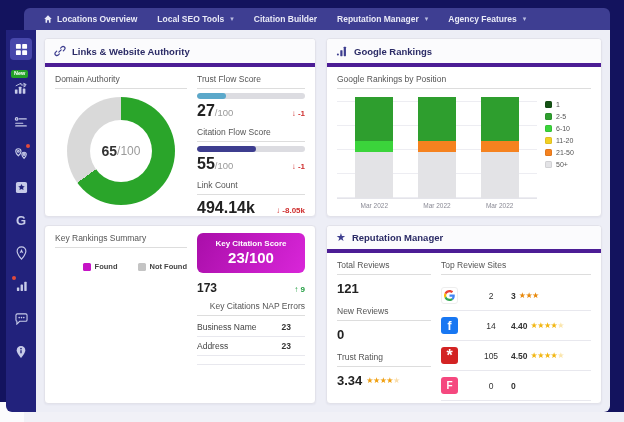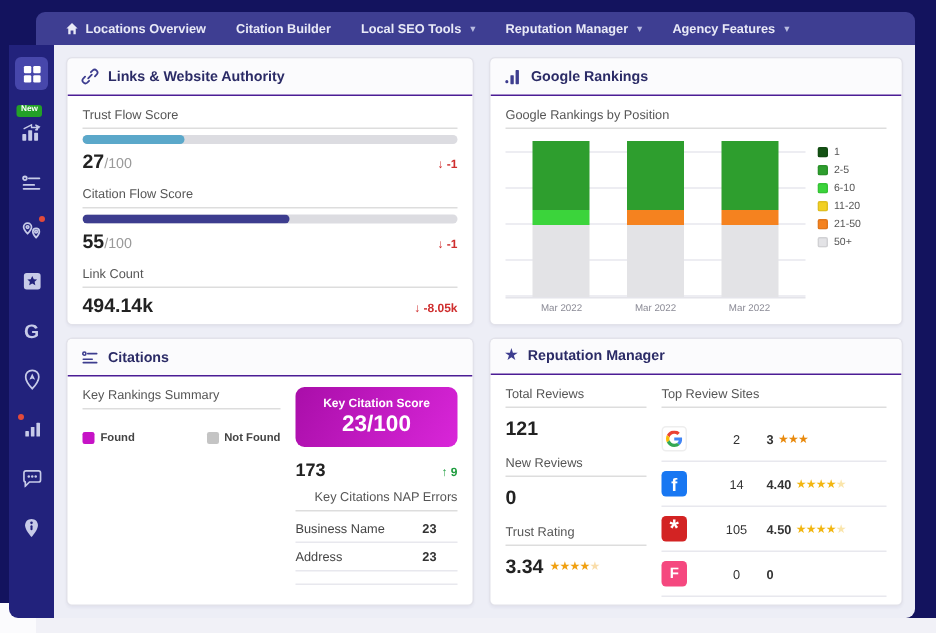--- a/index.html
+++ b/index.html
@@ -39,60 +39,60 @@
   .g-letter{color:#c7cbe8;font-size:13px;font-weight:700;}
 
   
   .content{
     position:absolute;left:36px;top:30px;width:574px;height:382px;
     background:#edeef6;border-radius:0 0 6px 0;box-sizing:border-box;
     padding:8px;display:grid;grid-template-columns:272px 1fr;grid-template-rows:1fr 1fr;gap:8px 10px;z-index:3;
   }
   .panel{background:#fff;border:1px solid #e2e2ea;border-radius:4px;display:flex;flex-direction:column;
     box-shadow:0 1px 2px rgba(40,40,90,.05);overflow:hidden;}
-  .panel-header{display:flex;align-items:center;gap:6px;padding:6px 9px;border-bottom:1px solid #4c1d95;background:#fbfbfd;}
+  .panel-header{display:flex;align-items:center;gap:6px;padding:6px 9px;border-bottom:4px solid #4c1d95;background:#fbfbfd;}
   .panel-title{font-size:9.5px;font-weight:700;color:#2b2b66;}
   .panel-body{flex:1;padding:7px 10px;display:flex;gap:10px;box-sizing:border-box;min-height:0;}
   .col{display:flex;flex-direction:column;min-width:0;}
   .sec-label{font-size:8.5px;color:#555;padding-bottom:4px;border-bottom:1px solid #ddd;margin-bottom:6px;}
 
   
   .donut{border-radius:50%;display:flex;align-items:center;justify-content:center;margin:2px auto 0;}
   .donut .hole{background:#fff;border-radius:50%;display:flex;align-items:center;justify-content:center;}
   .donut-val{font-size:14px;font-weight:700;color:#333;}
   .donut-total{font-size:12px;color:#9a9a9a;font-weight:400;}
   .donut-pct{font-size:17px;font-weight:700;color:#c613c6;}
 
   
   .metric{margin-bottom:7px;}
   .metric .sec-label{margin-bottom:4px;}
   .bar-track{height:6px;background:#dcdce1;border-radius:3px;overflow:hidden;margin-bottom:3px;}
   .bar-fill{height:100%;border-radius:3px;}
   .metric-row{display:flex;align-items:baseline;justify-content:space-between;}
-  .metric-val{font-size:13px;font-weight:700;color:#222;}
+  .metric-val{font-size:16px;font-weight:700;color:#222;}
   .metric-total{font-size:9.5px;color:#999;font-weight:400;}
   .delta{font-size:8px;font-weight:700;}
   .down{color:#cf2e2e;} .up{color:#1f9d3f;}
 
   
   .chart-wrap{flex:1;display:flex;gap:8px;min-height:0;}
   .plot-area{flex:1;display:flex;flex-direction:column;}
   .plot{flex:1;display:flex;justify-content:space-around;align-items:flex-end;
     background:repeating-linear-gradient(to top,#ededf2 0,#ededf2 1px,transparent 1px,transparent 24px);
     border-bottom:1px solid #e4e4ea;padding:0 6px;}
   .bar{width:38px;height:100%;display:flex;flex-direction:column;}
   .bar div{width:100%;}
   .xlabels{display:flex;justify-content:space-around;padding:3px 6px 0;}
   .xlabel{width:38px;text-align:center;font-size:6.5px;color:#8a8a95;}
   .legend{width:46px;display:flex;flex-direction:column;gap:5px;padding-top:4px;}
   .legend-row{display:flex;align-items:center;gap:4px;font-size:7px;color:#555;}
   .swatch{width:7px;height:7px;border-radius:1.5px;flex:none;border:1px solid rgba(0,0,0,.08);box-sizing:border-box;}
 
   
-  .cit-legend{display:flex;gap:20px;justify-content:space-between;margin-top:8px;}
+  .cit-legend{display:flex;gap:20px;justify-content:flex-end;margin-top:8px;}
   .cit-legend .item{display:flex;align-items:center;gap:4px;font-size:7.5px;font-weight:700;color:#444;}
   .cit-legend .sw{width:8px;height:8px;border-radius:1.5px;}
   .score-badge{background:linear-gradient(120deg,#a90ea9,#d926d9);border-radius:6px;color:#fff;text-align:center;
     padding:6px 4px 7px;margin-bottom:8px;}
   .score-badge .t{font-size:8px;font-weight:700;margin-bottom:1px;}
   .score-badge .v{font-size:15px;font-weight:700;}
   .nap-row{display:flex;align-items:center;justify-content:space-between;padding:4px 14px 4px 0;
     border-bottom:1px solid #e8e8ee;font-size:8.5px;}
   .nap-row .lab{color:#444;}
   .nap-row .val{font-weight:700;color:#333;}
@@ -122,25 +122,25 @@
 <div class="bg-left-bottom"></div>
 
 <div class="nav">
   <div class="nav-item">
     <svg class="nav-home" viewBox="0 0 16 16">
         <path d="M8 2 L14 8 H12 V14 H9.5 V10 H6.5 V14 H4 V8 H2 Z" fill="#e9eaf7"></path>
       </svg>
     <span>Locations Overview</span>
   </div>
   <div class="nav-item">
-    <span>Citation Builder</span>
-  </div>
-  <div class="nav-item">
     <span>Local SEO Tools</span>
       <span class="caret">▾</span>
+  </div>
+  <div class="nav-item">
+    <span>Citation Builder</span>
   </div>
   <div class="nav-item">
     <span>Reputation Manager</span>
       <span class="caret">▾</span>
   </div>
   <div class="nav-item">
     <span>Agency Features</span>
       <span class="caret">▾</span>
   </div>
 </div>
@@ -239,20 +239,29 @@
       <svg width="12" height="12" viewBox="0 0 16 16">
           <g stroke="#3d3d8f" stroke-width="1.6" fill="none" stroke-linecap="round">
             <path d="M6.4 9.6 L9.6 6.4"></path>
             <path d="M7.2 11.8 L5.6 13.4 a2.55 2.55 0 0 1-3.6-3.6 L3.6 8.2"></path>
             <path d="M8.8 4.2 L10.4 2.6 a2.55 2.55 0 0 1 3.6 3.6 L12.4 7.8"></path>
           </g>
         </svg>
       <span class="panel-title">Links &amp; Website Authority</span>
     </div>
     <div class="panel-body">
+      <div class="col" style="width:132px;flex:none;">
+        <div class="sec-label">Domain Authority</div>
+        <div class="donut" style="width: 108px; height: 108px; background: conic-gradient(rgb(42, 165, 42) 0deg, rgb(42, 165, 42) 65%, rgb(217, 217, 217) 65%, rgb(217, 217, 217) 100%);">
+          <div class="hole" style="width:62px;height:62px;">
+            <span class="donut-val">65</span>
+              <span class="donut-total">/100</span>
+          </div>
+        </div>
+      </div>
       <div class="col" style="flex:1;">
         <div class="metric">
           <div class="sec-label">Trust Flow Score</div>
           <div class="bar-track">
               <div class="bar-fill" style="width: 27%; background: rgb(91, 168, 202);"></div>
             </div>
           <div class="metric-row">
             <span><span class="metric-val">27</span><span class="metric-total">/100</span></span>
             <span class="delta down">↓ -1</span>
           </div>
@@ -344,31 +353,20 @@
             <div class="legend-row">
               <span class="swatch" style="background: rgb(227, 227, 230);"></span>
               <span>50+</span>
             </div>
           </div>
       </div>
     </div>
   </div>
 
   <div class="panel">
-    <div class="panel-header">
-      <svg width="12" height="12" viewBox="0 0 16 14">
-          <g stroke="#3d3d8f" stroke-width="1.4" fill="none" stroke-linecap="round">
-            <circle cx="3" cy="4" r="1.4"></circle>
-            <path d="M6 4 H14"></path>
-            <path d="M2 9 H10"></path>
-            <path d="M2 12 H14"></path>
-          </g>
-        </svg>
-      <span class="panel-title">Citations</span>
-    </div>
     <div class="panel-body">
       <div class="col" style="width:132px;flex:none;">
         <div class="sec-label">Key Rankings Summary</div>
         <div class="cit-legend">
           <span class="item">
               <span class="sw" style="background: rgb(198, 19, 198);"></span>
               <span>Found</span>
             </span>
           <span class="item">
               <span class="sw" style="background: rgb(196, 196, 196);"></span>

